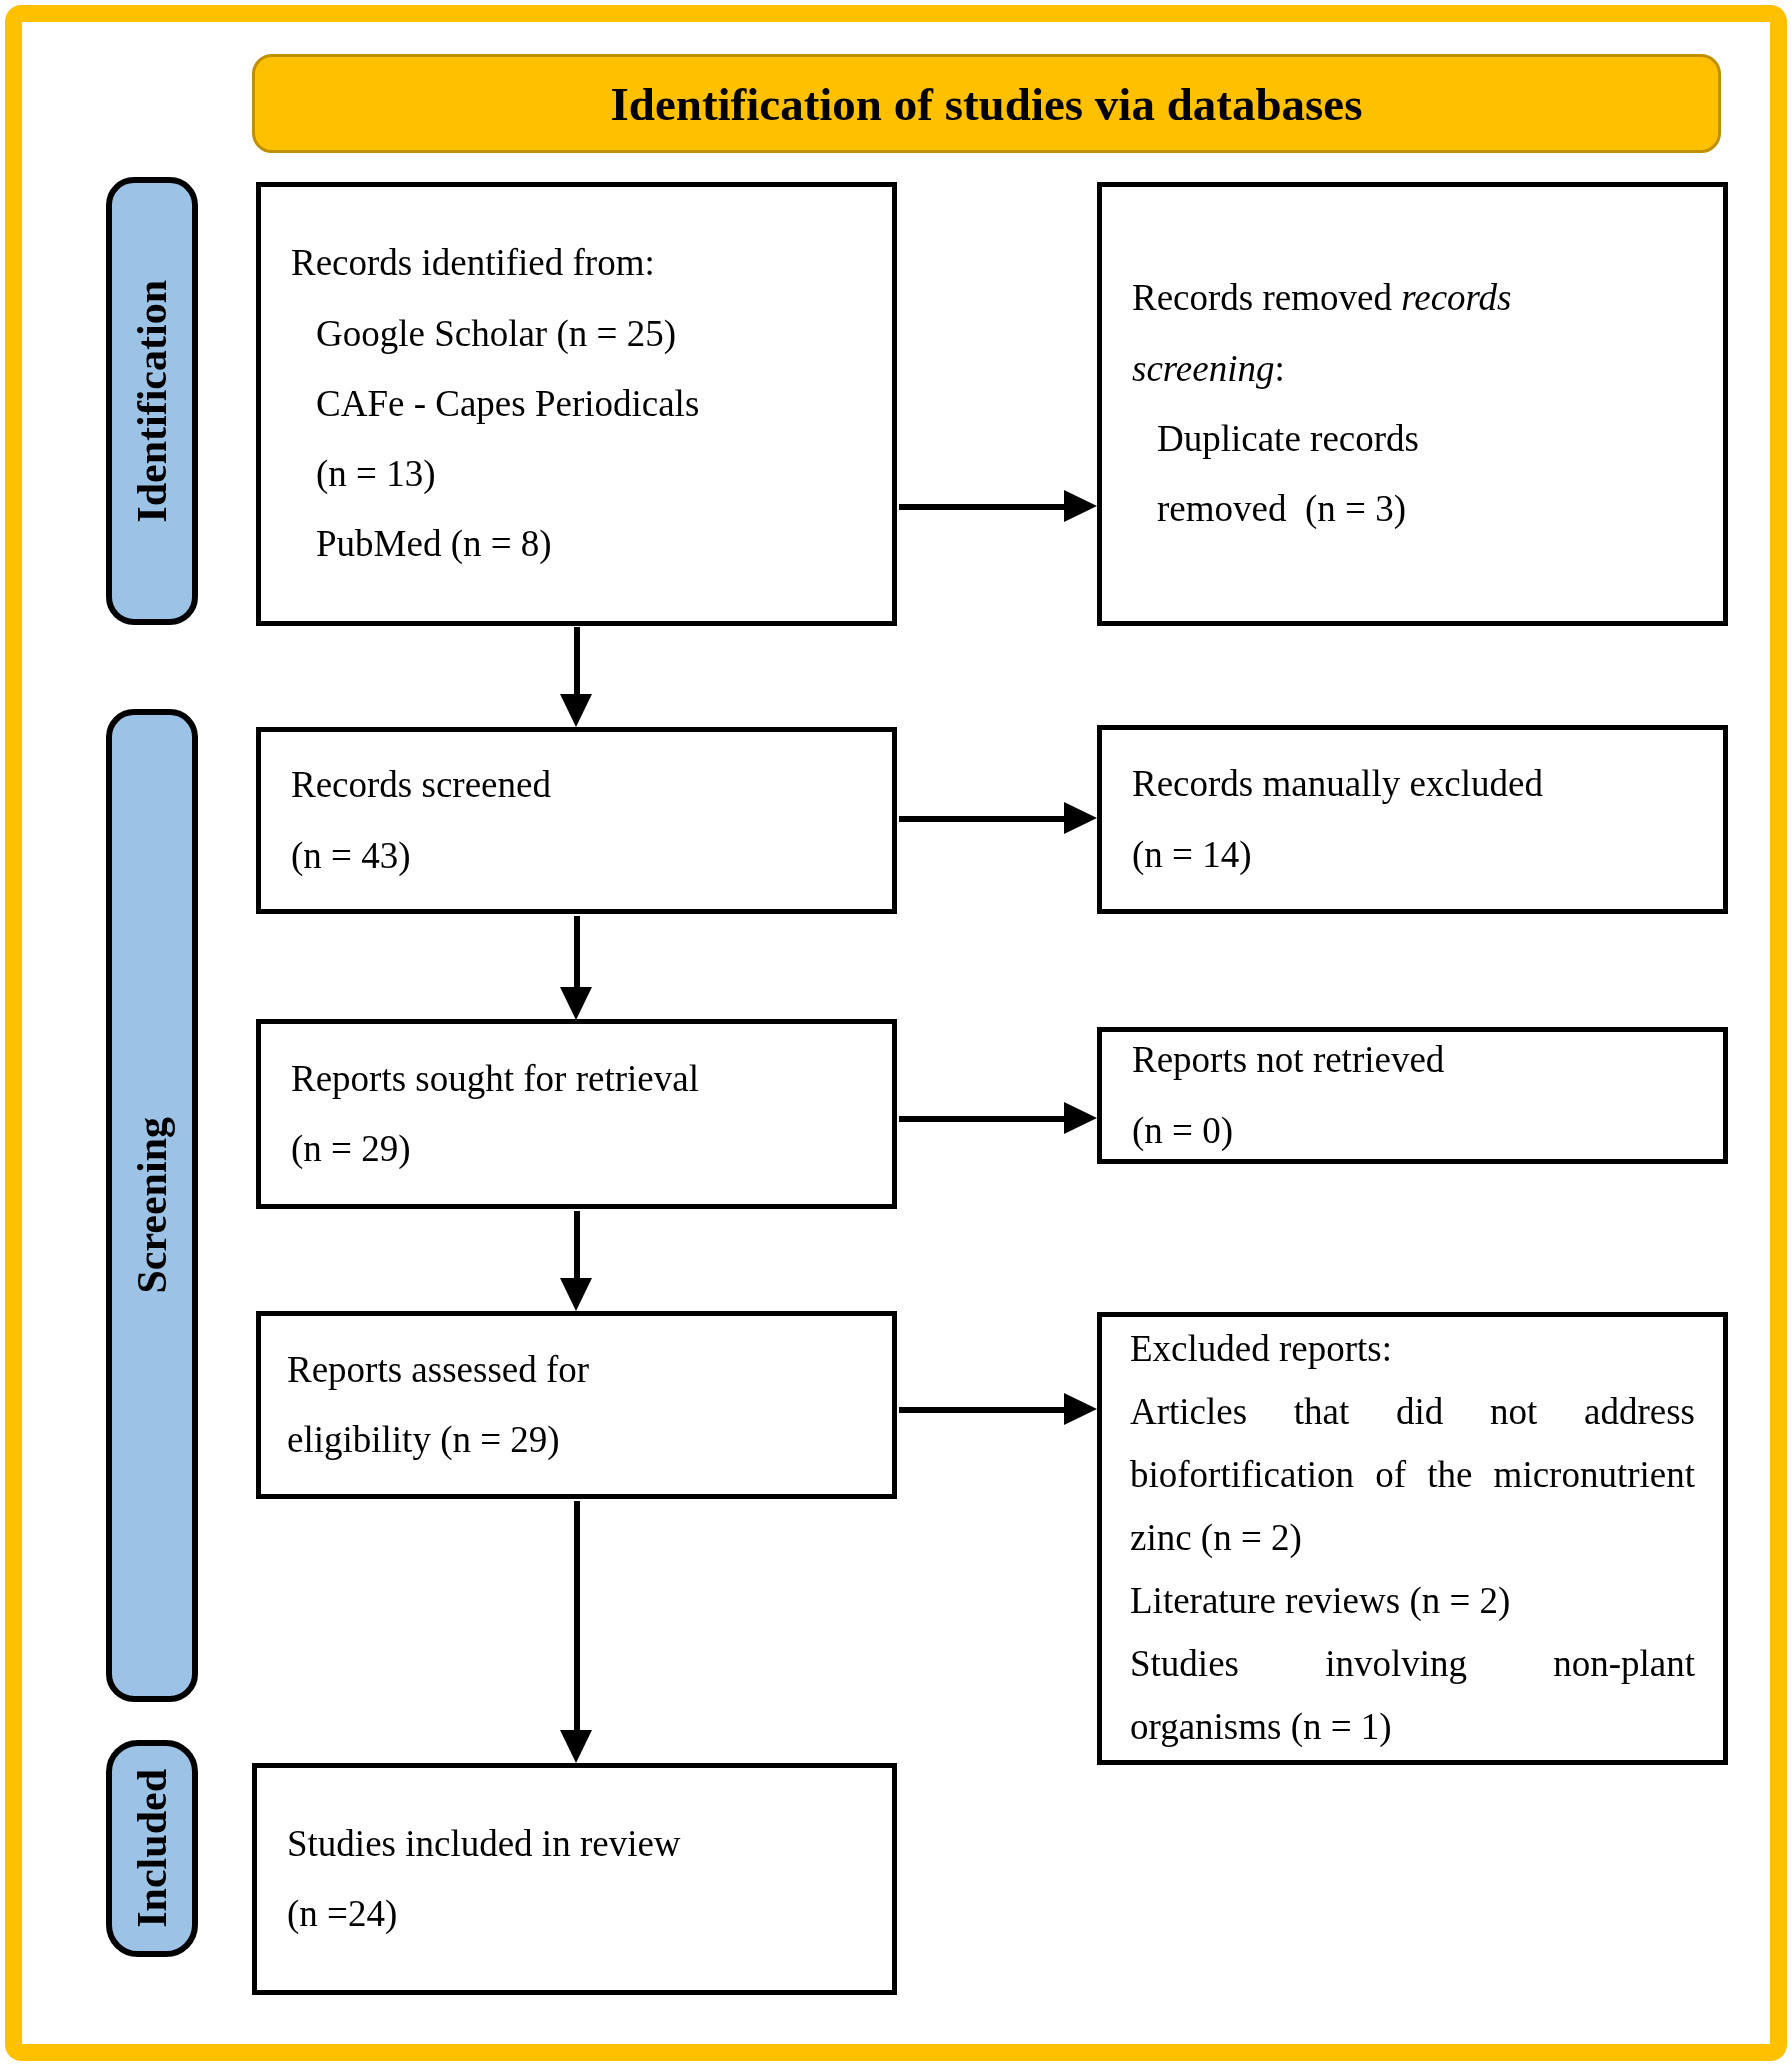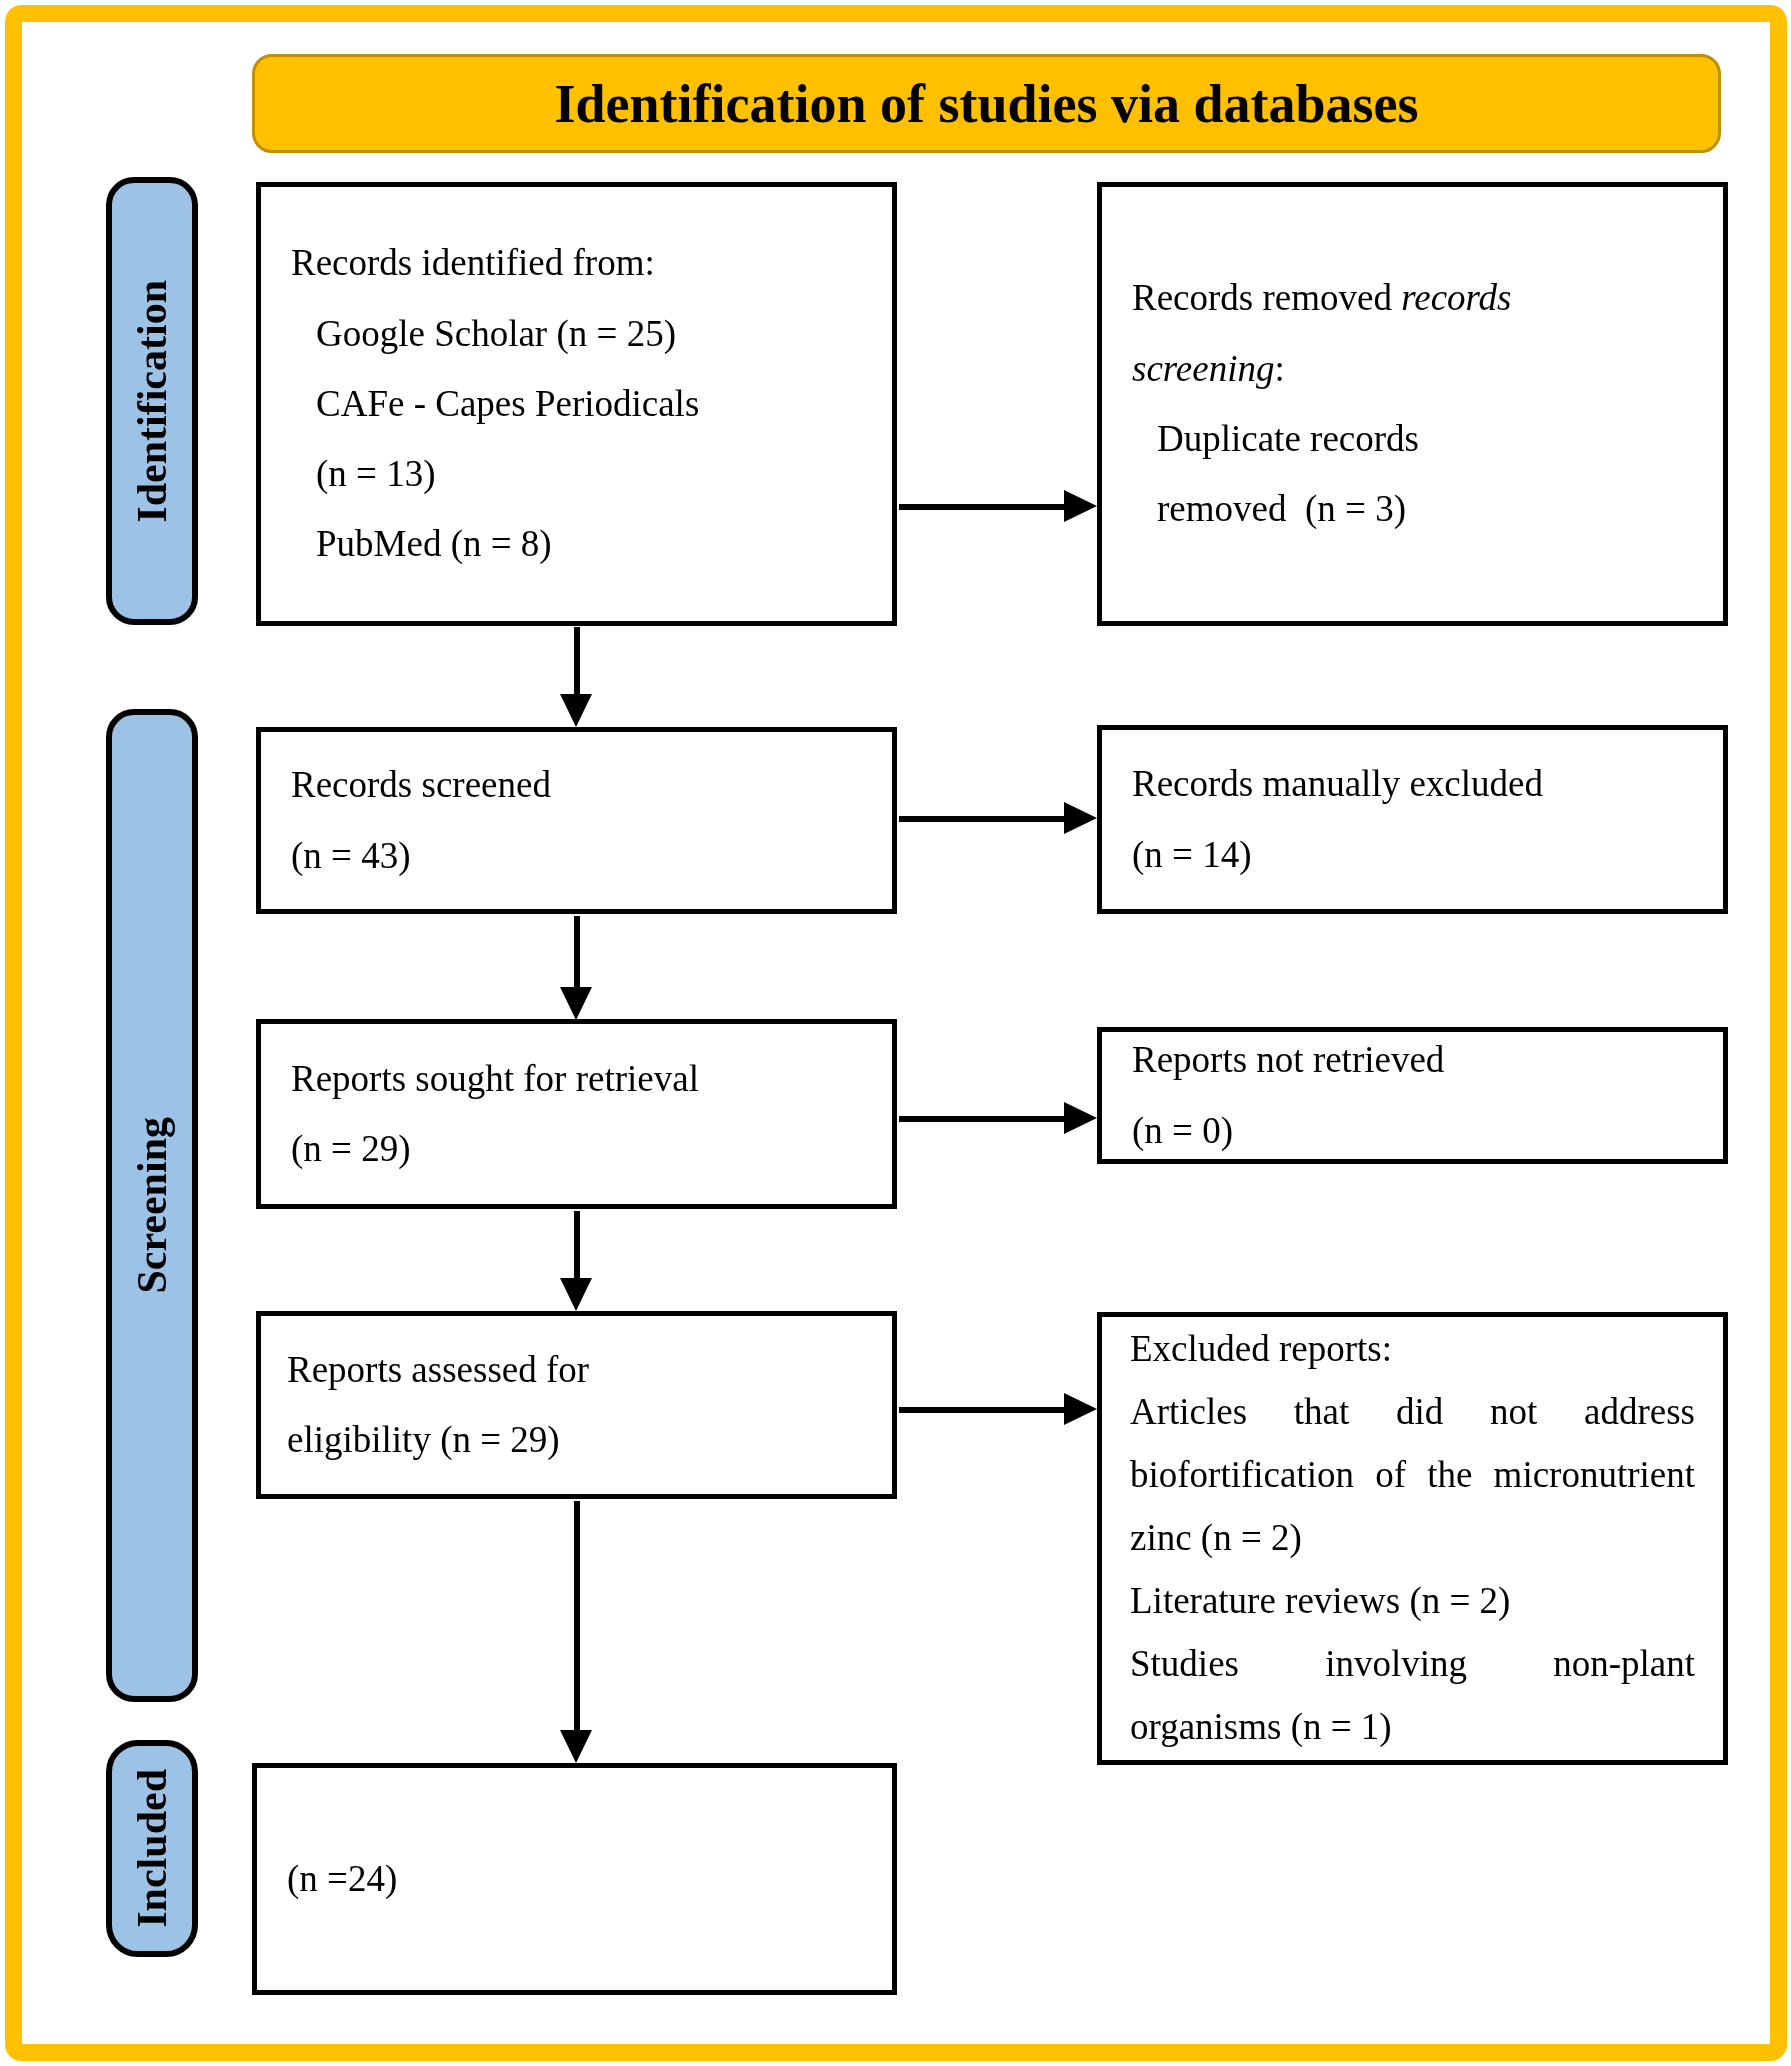--- a/index.html
+++ b/index.html
@@ -12,21 +12,21 @@
     position:absolute;left:5px;top:5px;right:5px;bottom:5px;
     border:17.7px solid var(--frame,#FFC000);border-radius:16.5px;
     pointer-events:none;
   }
   .banner{
     position:absolute;left:252px;top:54px;width:1469px;height:99px;
     background:var(--banner-bg,#FFC000);
     border:3.8px solid var(--banner-border,#BF9000);
     border-radius:20px;box-sizing:border-box;
     display:flex;align-items:center;justify-content:center;
-    font-size:54px;font-weight:bold;
+    font-size:47px;font-weight:bold;
   }
   .stage{
     position:absolute;left:106px;width:92px;
     background:var(--stage-bg,#9CC3E5);
     border:6.3px solid #000;border-radius:28px;box-sizing:border-box;
     display:flex;align-items:center;justify-content:center;
   }
   .vtext{
     writing-mode:vertical-rl;transform:rotate(180deg);
     font-size:42px;font-weight:bold;white-space:nowrap;
@@ -116,20 +116,21 @@
   </div>
 
   <div class="box box-h" style="left:1097px;top:1312px;width:631px;height:453px;">
     <div>Excluded reports:</div>
     <div class="just">Articles that did not address biofortification of the micronutrient zinc (n = 2)</div>
     <div class="just">Literature reviews (n = 2)</div>
     <div class="just">Studies involving non-plant organisms (n = 1)</div>
   </div>
 
   <div class="box" style="left:252px;top:1763px;width:645px;height:232px;">
+    <div>Studies included in review</div>
     <div>(n =24)</div>
   </div>
 
   <div>
     <div class="arrow-line" style="left:574px;top:627px;width:5.7px;height:73px;"></div>
     <div class="head-down" style="left:560px;top:694px;"></div>
   </div>
   <div>
     <div class="arrow-line" style="left:574px;top:916px;width:5.7px;height:73px;"></div>
     <div class="head-down" style="left:560px;top:987px;"></div>

